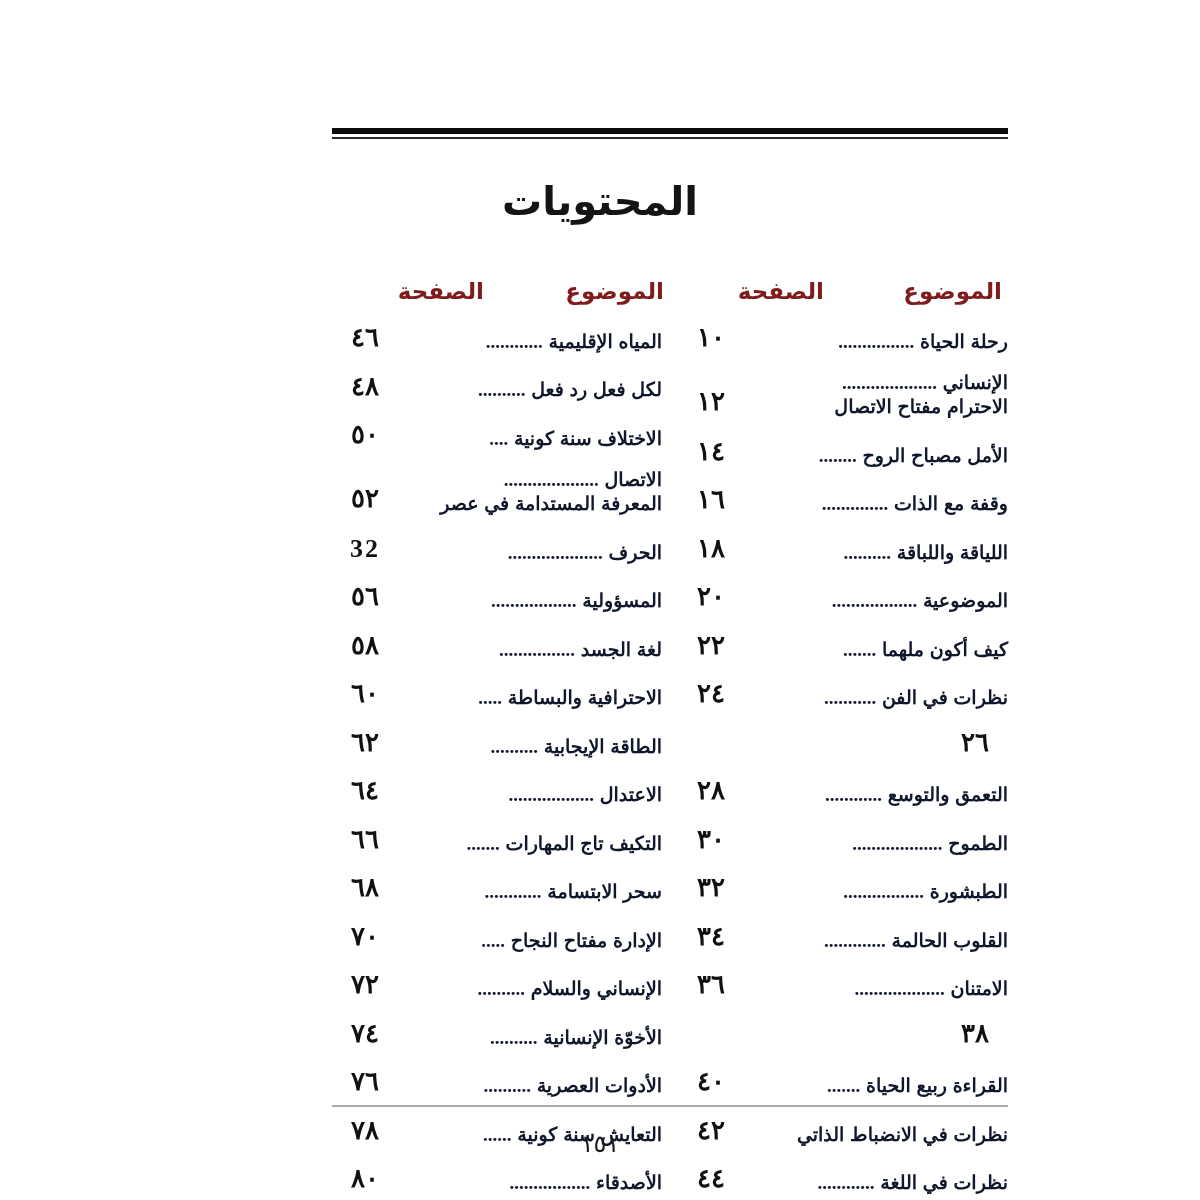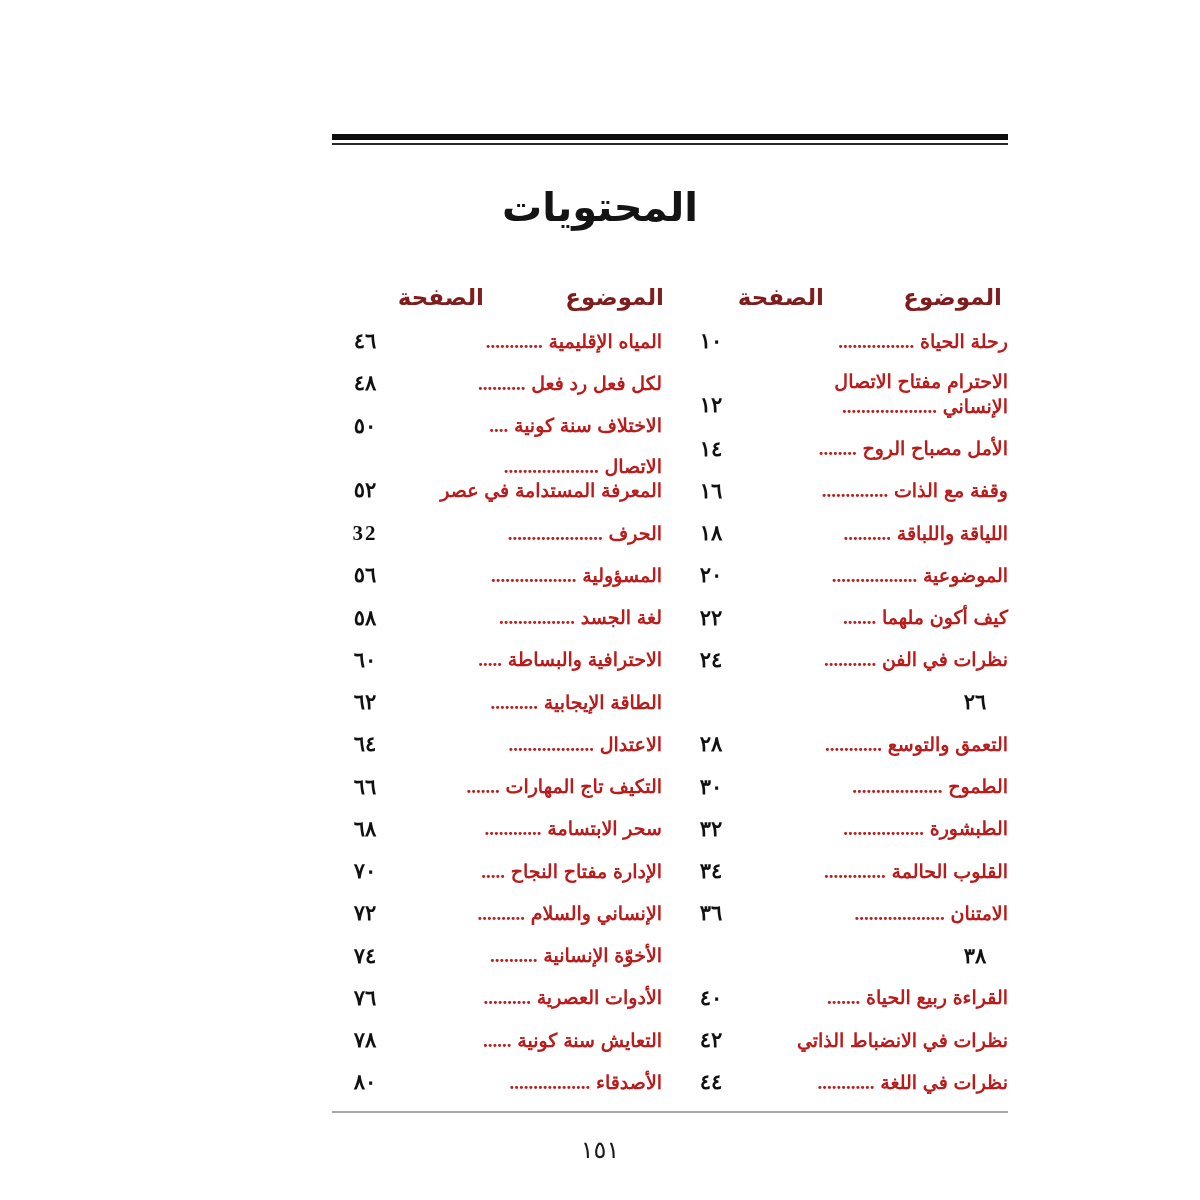--- a/index.html
+++ b/index.html
@@ -12,21 +12,21 @@
     height: 1200px;
     font-family: "Liberation Serif", "DejaVu Serif", serif;
     color: #111111;
     position: relative;
     overflow: hidden;
   }
 
   .page {
     position: absolute;
     left: 0;
-    top: 6px;
+    top: 0;
     width: 1200px;
     height: 920px;
     border-radius: 10px;
   }
 
   
   .top-rule-wrap {
     position: absolute;
     left: 332px;
     top: 128px;
@@ -102,32 +102,32 @@
     display: flex;
     flex-direction: row;
     align-items: flex-end;
     margin-bottom: 16px;
     min-height: 22px;
   }
   .entry-num {
     width: 66px;
     flex: 0 0 66px;
     text-align: center;
-    font-size: 21px;
+    font-size: 26px;
     font-weight: bold;
     color: #111111;
     letter-spacing: 2px;
     line-height: 1.25;
   }
   .entry-text {
     flex: 1 1 auto;
     text-align: right;
     font-size: 19px;
     font-weight: bold;
-    color: #b91c1c;
+    color: #0f172a;
     line-height: 1.3;
     word-spacing: 1px;
   }
   .entry.two-line .entry-num {
     align-self: flex-end;
     padding-bottom: 1px;
   }
 
   
   .bottom-rule {
@@ -170,22 +170,22 @@
   </div>
 
   <div class="columns">
     <div class="col col-right" id="col-right">
         <div class="entry">
           <div class="entry-text">رحلة الحياة ................</div>
           <div class="entry-num">١٠</div>
         </div>
         <div class="entry two-line">
           <div class="entry-text">
+            <div>الإنساني ....................</div>
             <div>الاحترام مفتاح الاتصال</div>
-            <div>الإنساني ....................</div>
           </div>
           <div class="entry-num">١٢</div>
         </div>
         <div class="entry">
           <div class="entry-text">الأمل مصباح الروح ........</div>
           <div class="entry-num">١٤</div>
         </div>
         <div class="entry">
           <div class="entry-text">وقفة مع الذات ..............</div>
           <div class="entry-num">١٦</div>

